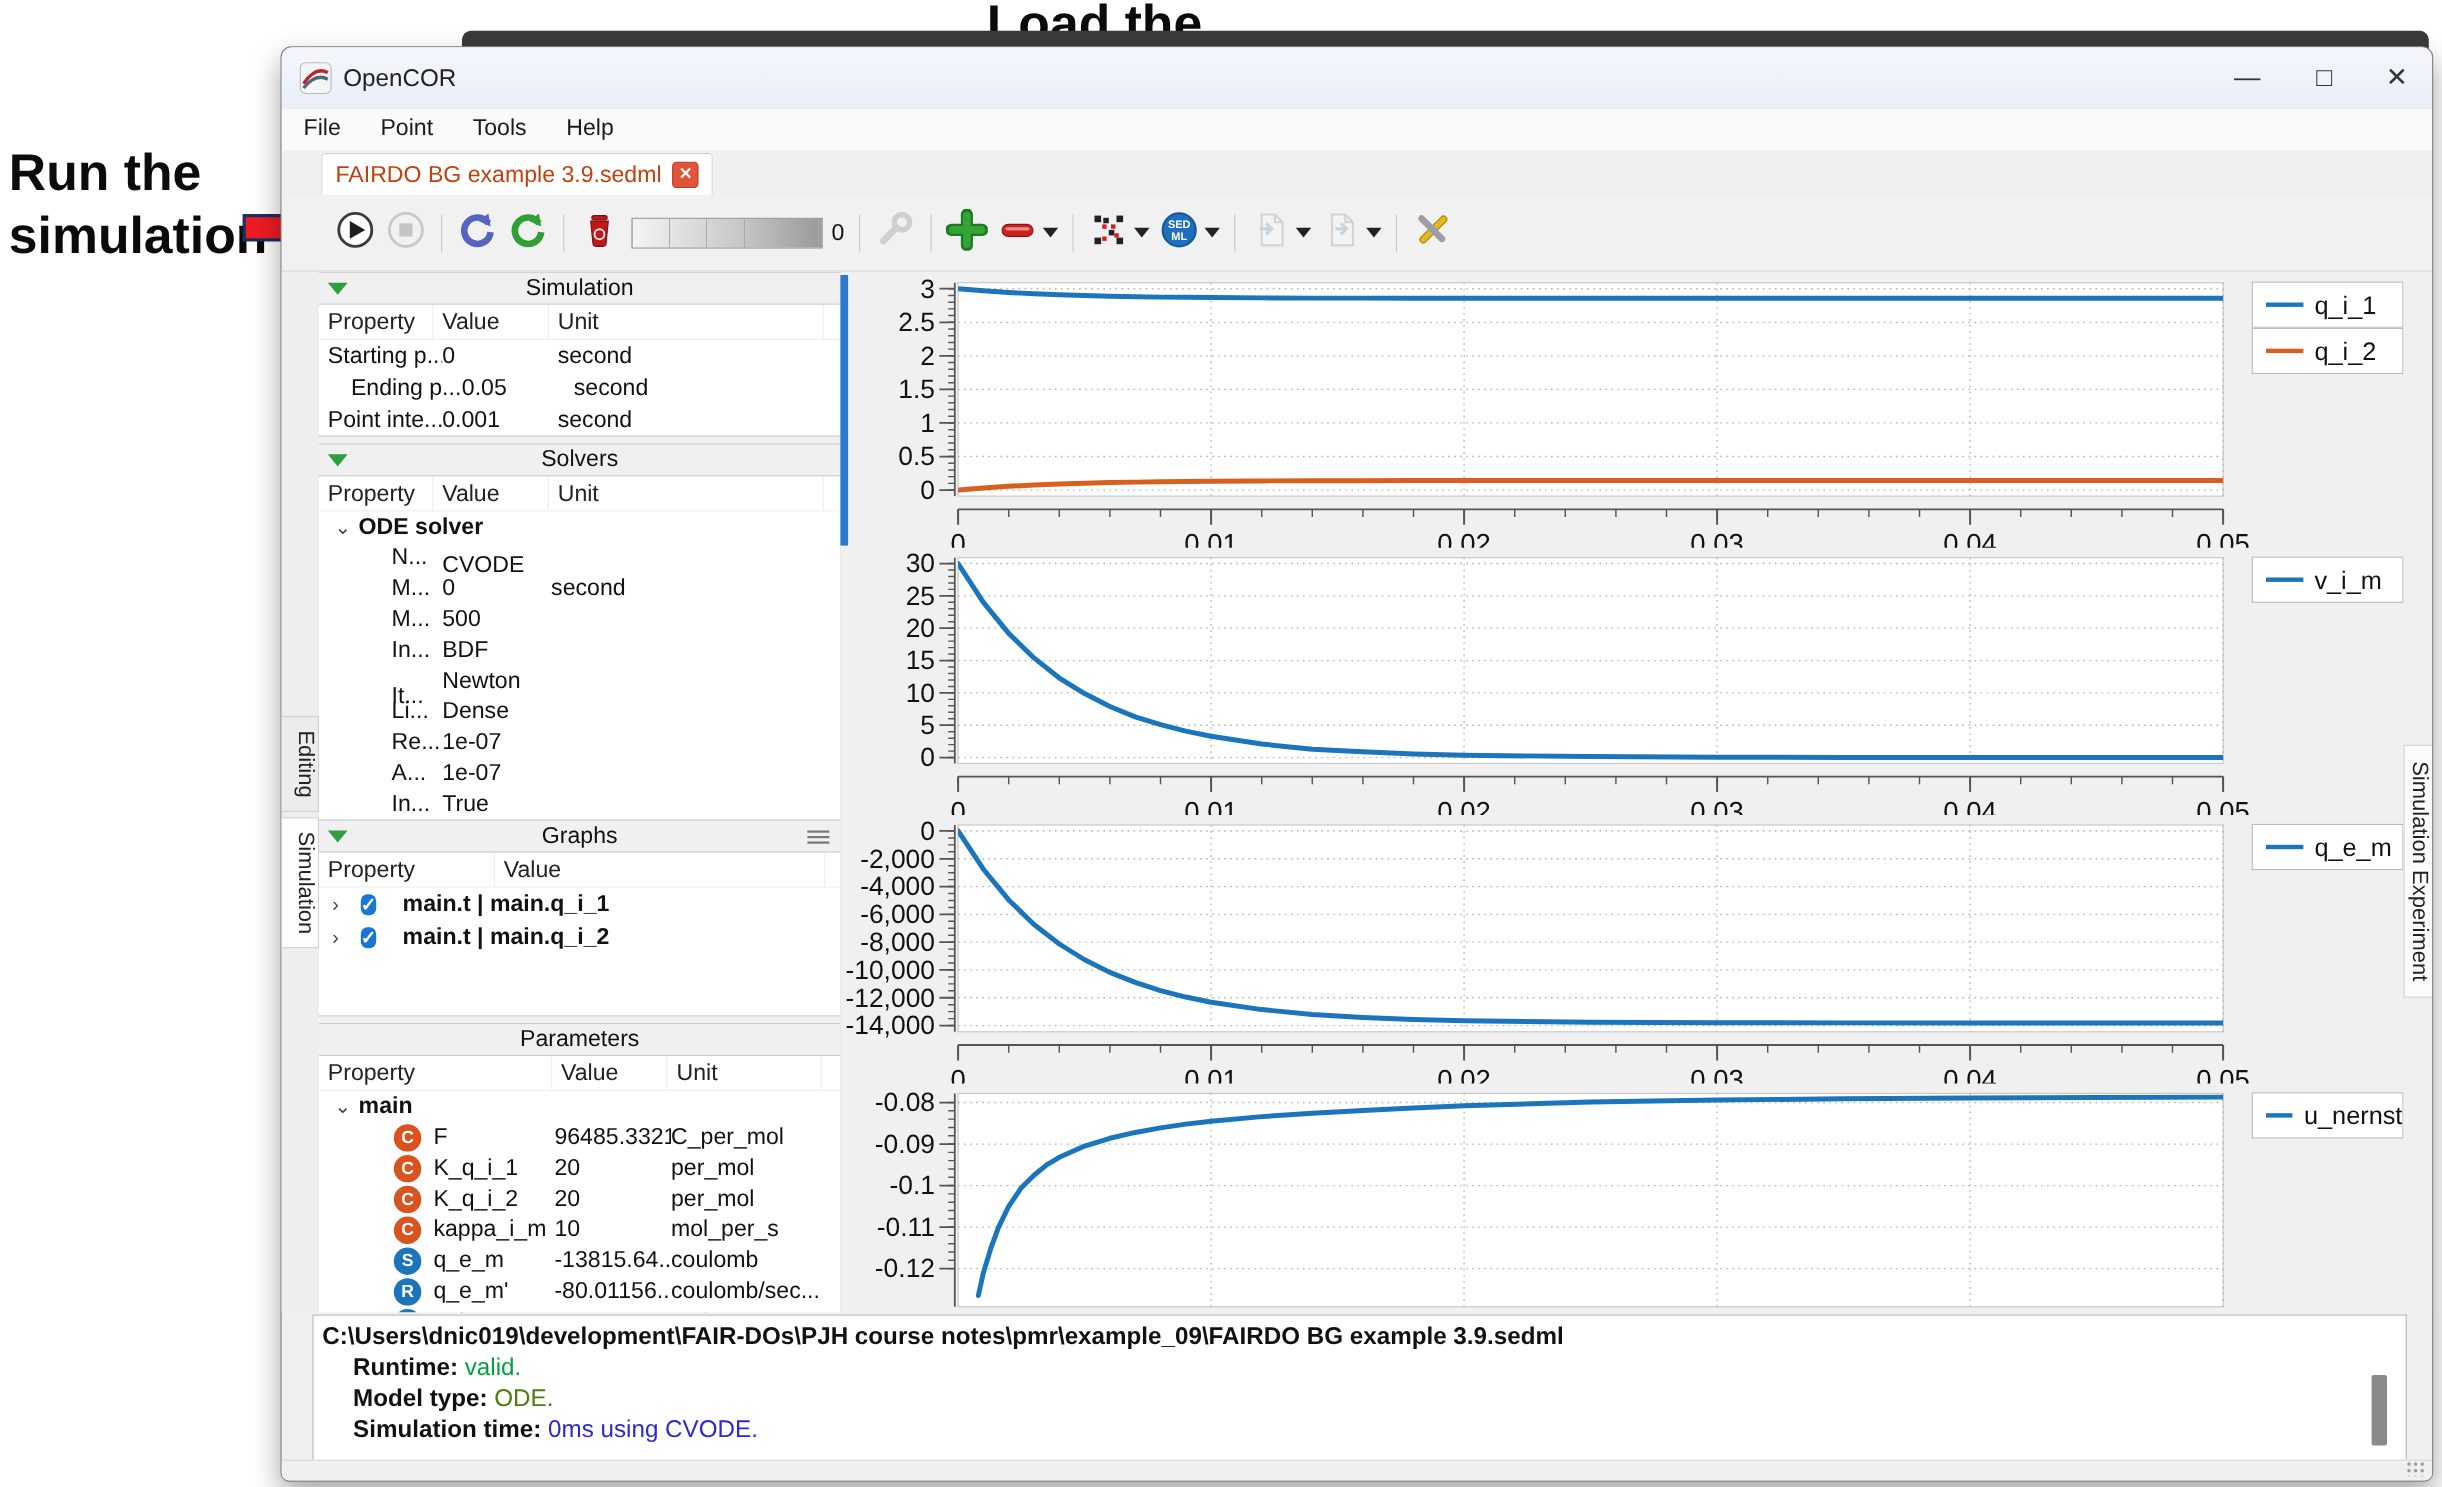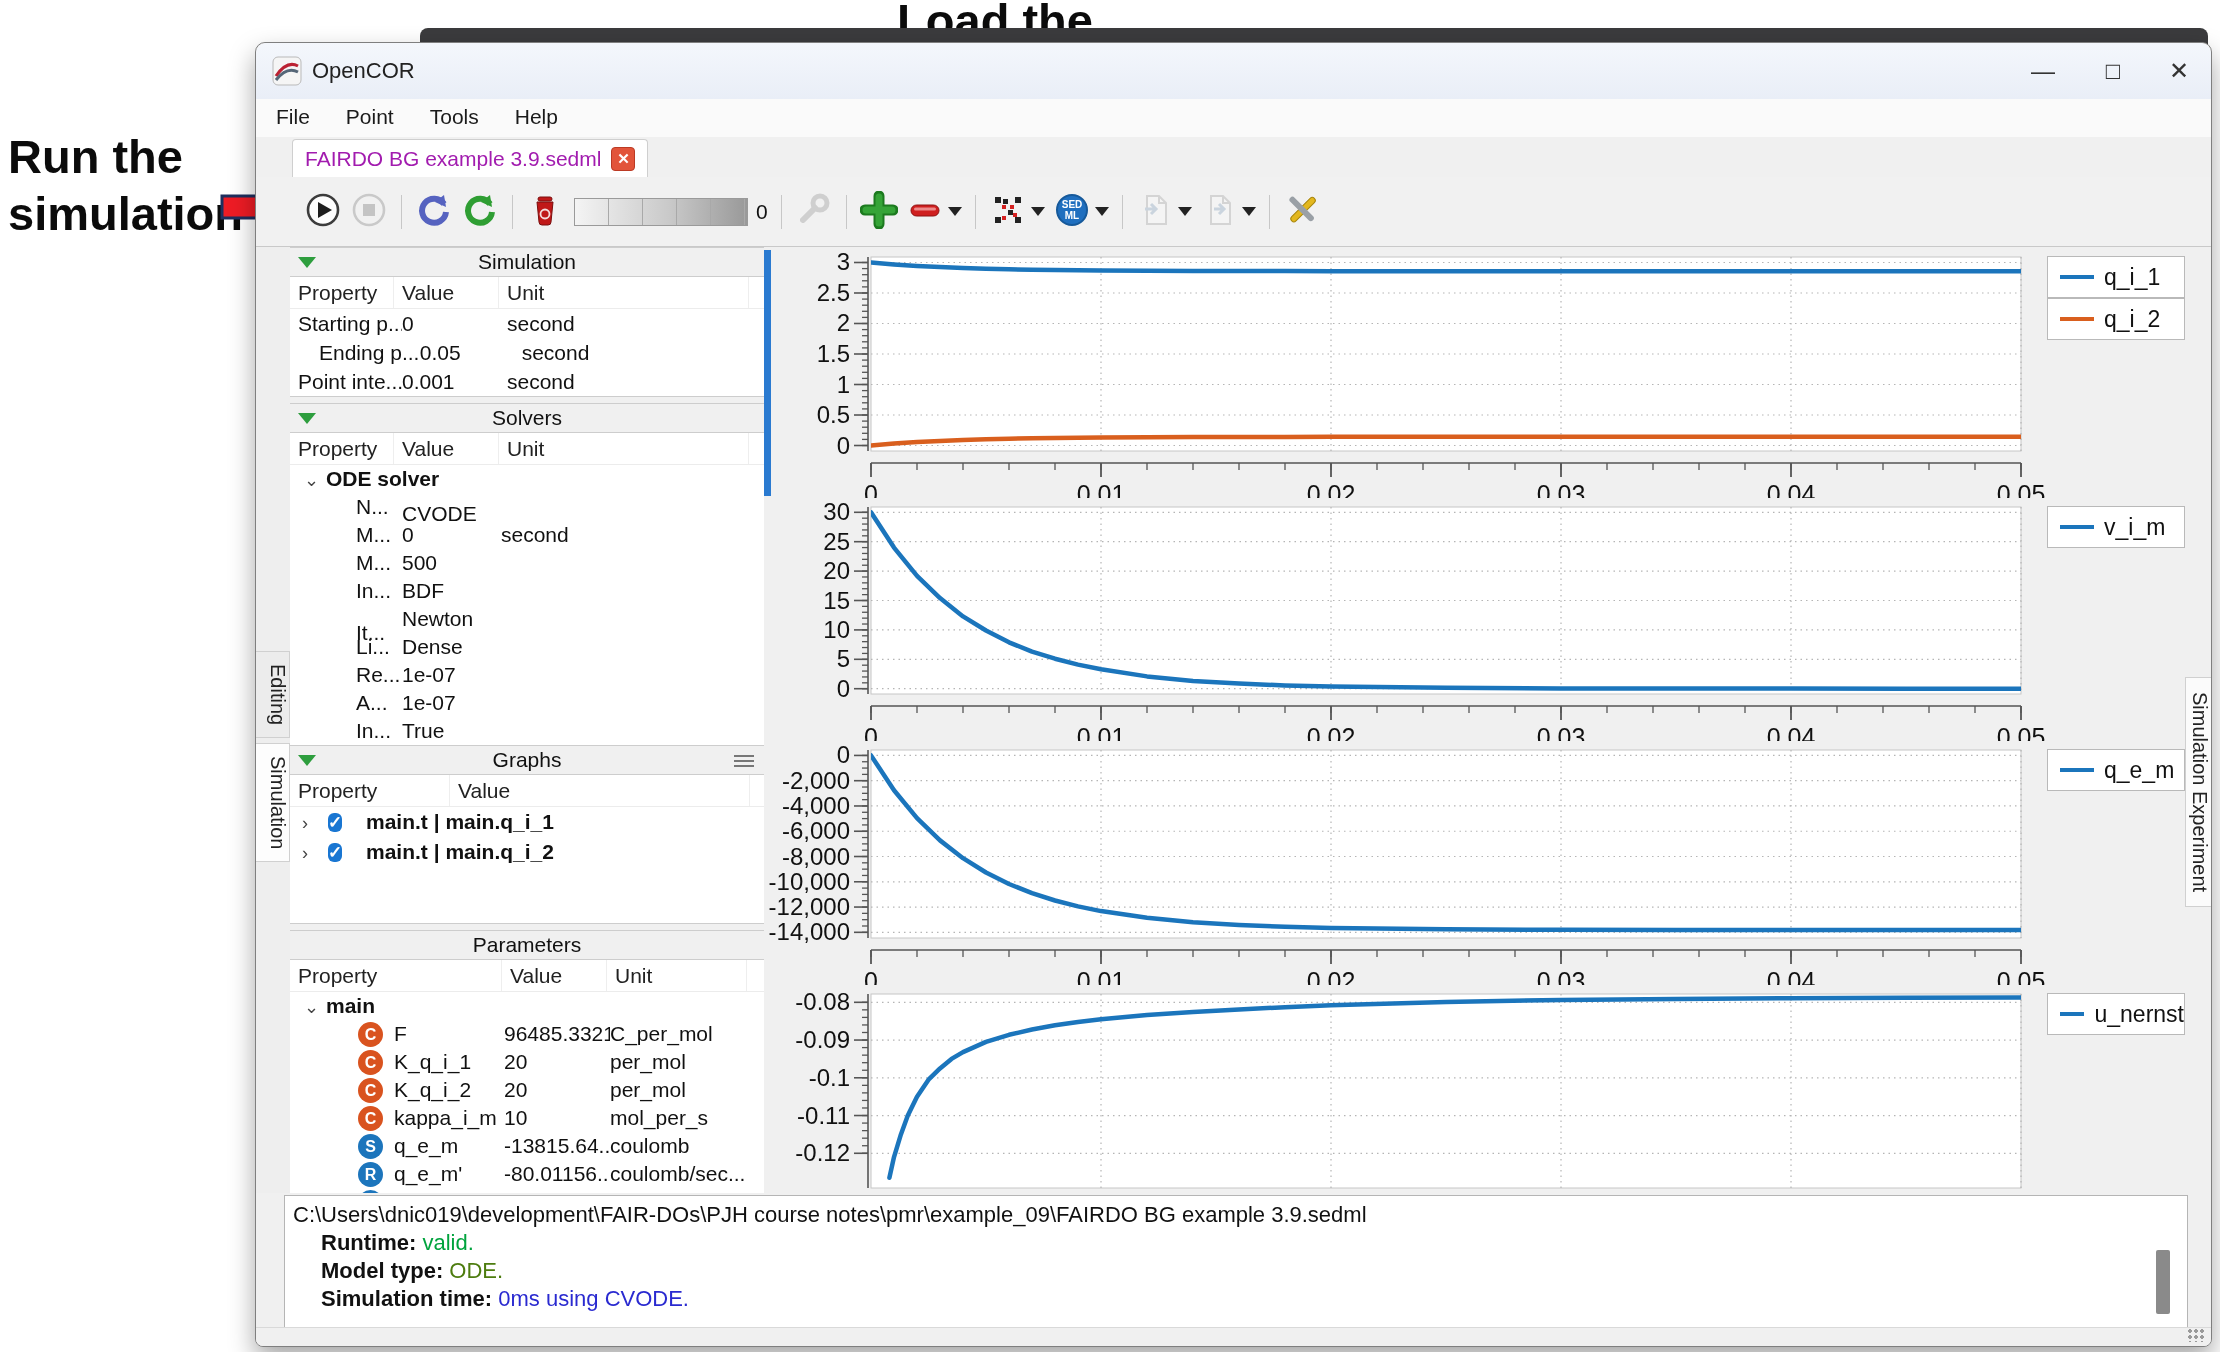--- a/index.html
+++ b/index.html
@@ -17,21 +17,21 @@
   #window{left:255px;top:42px;width:1955px;height:1303px;background:#f0f0f0;border:1px solid #7f7f7f;
           border-radius:10px 10px 8px 8px;box-shadow:0 12px 26px rgba(0,0,0,.35);overflow:hidden;}
   #titlebar{left:0;top:0;width:100%;height:56px;background:linear-gradient(#f4f7fc,#e9eef7);border-radius:10px 10px 0 0;}
   #titlebar .title{position:absolute;left:56px;top:15px;font-size:22px;color:#222;}
   .winbtn{position:absolute;top:10px;width:56px;height:36px;text-align:center;line-height:36px;font-size:24px;color:#333;}
   #menubar{left:0;top:56px;width:100%;height:38px;background:#fafafa;border-bottom:1px solid #e3e3e3;}
   .menu-item{display:inline-block;padding:6px 18px;font-size:21px;color:#1a1a1a;}
   #tabbar{left:0;top:94px;width:100%;height:40px;background:#f0f0f0;border-bottom:1px solid #d6d6d6;}
   #tab-active{position:absolute;left:36px;top:2px;height:38px;background:#fff;border:1px solid #cfcfcf;border-bottom:none;
               border-radius:4px 4px 0 0;display:flex;align-items:center;padding:0 12px;gap:10px;}
-  #tab-active .tab-label{font-size:21px;color:#a21caf;text-align:center;}
+  #tab-active .tab-label{font-size:21px;color:#c2410c;text-align:center;}
   .tab-close{width:22px;height:22px;background:#e2543a;border:1px solid #bb3a24;border-radius:4px;color:#fff;
              font-size:15px;line-height:21px;text-align:center;font-weight:bold;}
   #toolbar{left:0;top:134px;width:100%;height:70px;background:#f1f1f1;border-bottom:1px solid #c9c9c9;
            display:flex;align-items:center;padding-left:44px;box-sizing:border-box;}
   .tb-btn{width:42px;height:42px;display:flex;align-items:center;justify-content:center;margin:0 2px;}
   .tb-btn.disabled{opacity:.45;}
   .tb-sep{width:1px;height:34px;background:#c7c7c7;margin:0 9px;}
   .tb-caret{width:0;height:0;border-left:7px solid transparent;border-right:7px solid transparent;border-top:9px solid #222;margin:0 4px 0 0;}
   #progress{width:172px;height:26px;border:1px solid #9a9a9a;margin:0 8px 0 6px;
             background:repeating-linear-gradient(90deg,rgba(0,0,0,0) 0 33px,#a9a9a9 33px 34px),
@@ -72,21 +72,21 @@
   #plots{left:508px;top:0;width:1421px;height:100%;background:#f0f0f0;}
   #active-panel-bar{left:0;top:3px;width:7px;height:246px;background:#2a7ad0;}
   .legend-box{position:absolute;width:138px;height:42px;background:#fff;border:1px solid #b9b9b9;display:flex;
               align-items:center;padding-left:12px;box-sizing:border-box;gap:10px;}
   .legend-line{width:34px;height:4px;}
   .legend-label{font-size:23px;color:#111;}
   svg text{font-family:"Liberation Sans",sans-serif;}
 
   
   #output{left:28px;top:1152px;width:1902px;height:132px;background:#fff;border:1px solid #b5b5b5;font-size:22px;}
-  #output .path{font-weight:normal;padding:6px 0 0 8px;}
+  #output .path{font-weight:bold;padding:6px 0 0 8px;}
   #output .oline{padding:1px 0 0 36px;line-height:27px;}
   #output .oline b{color:#111;}
   #statusbar{left:0;top:1284px;width:100%;height:18px;background:#f0f0f0;border-top:1px solid #d9d9d9;}
   #grip{position:absolute;right:6px;bottom:4px;width:18px;height:14px;
         background-image:radial-gradient(#9a9a9a 1.6px, transparent 1.8px);background-size:6px 6px;}
 </style>
 </head>
 <body>
 
 <div id="stage">

